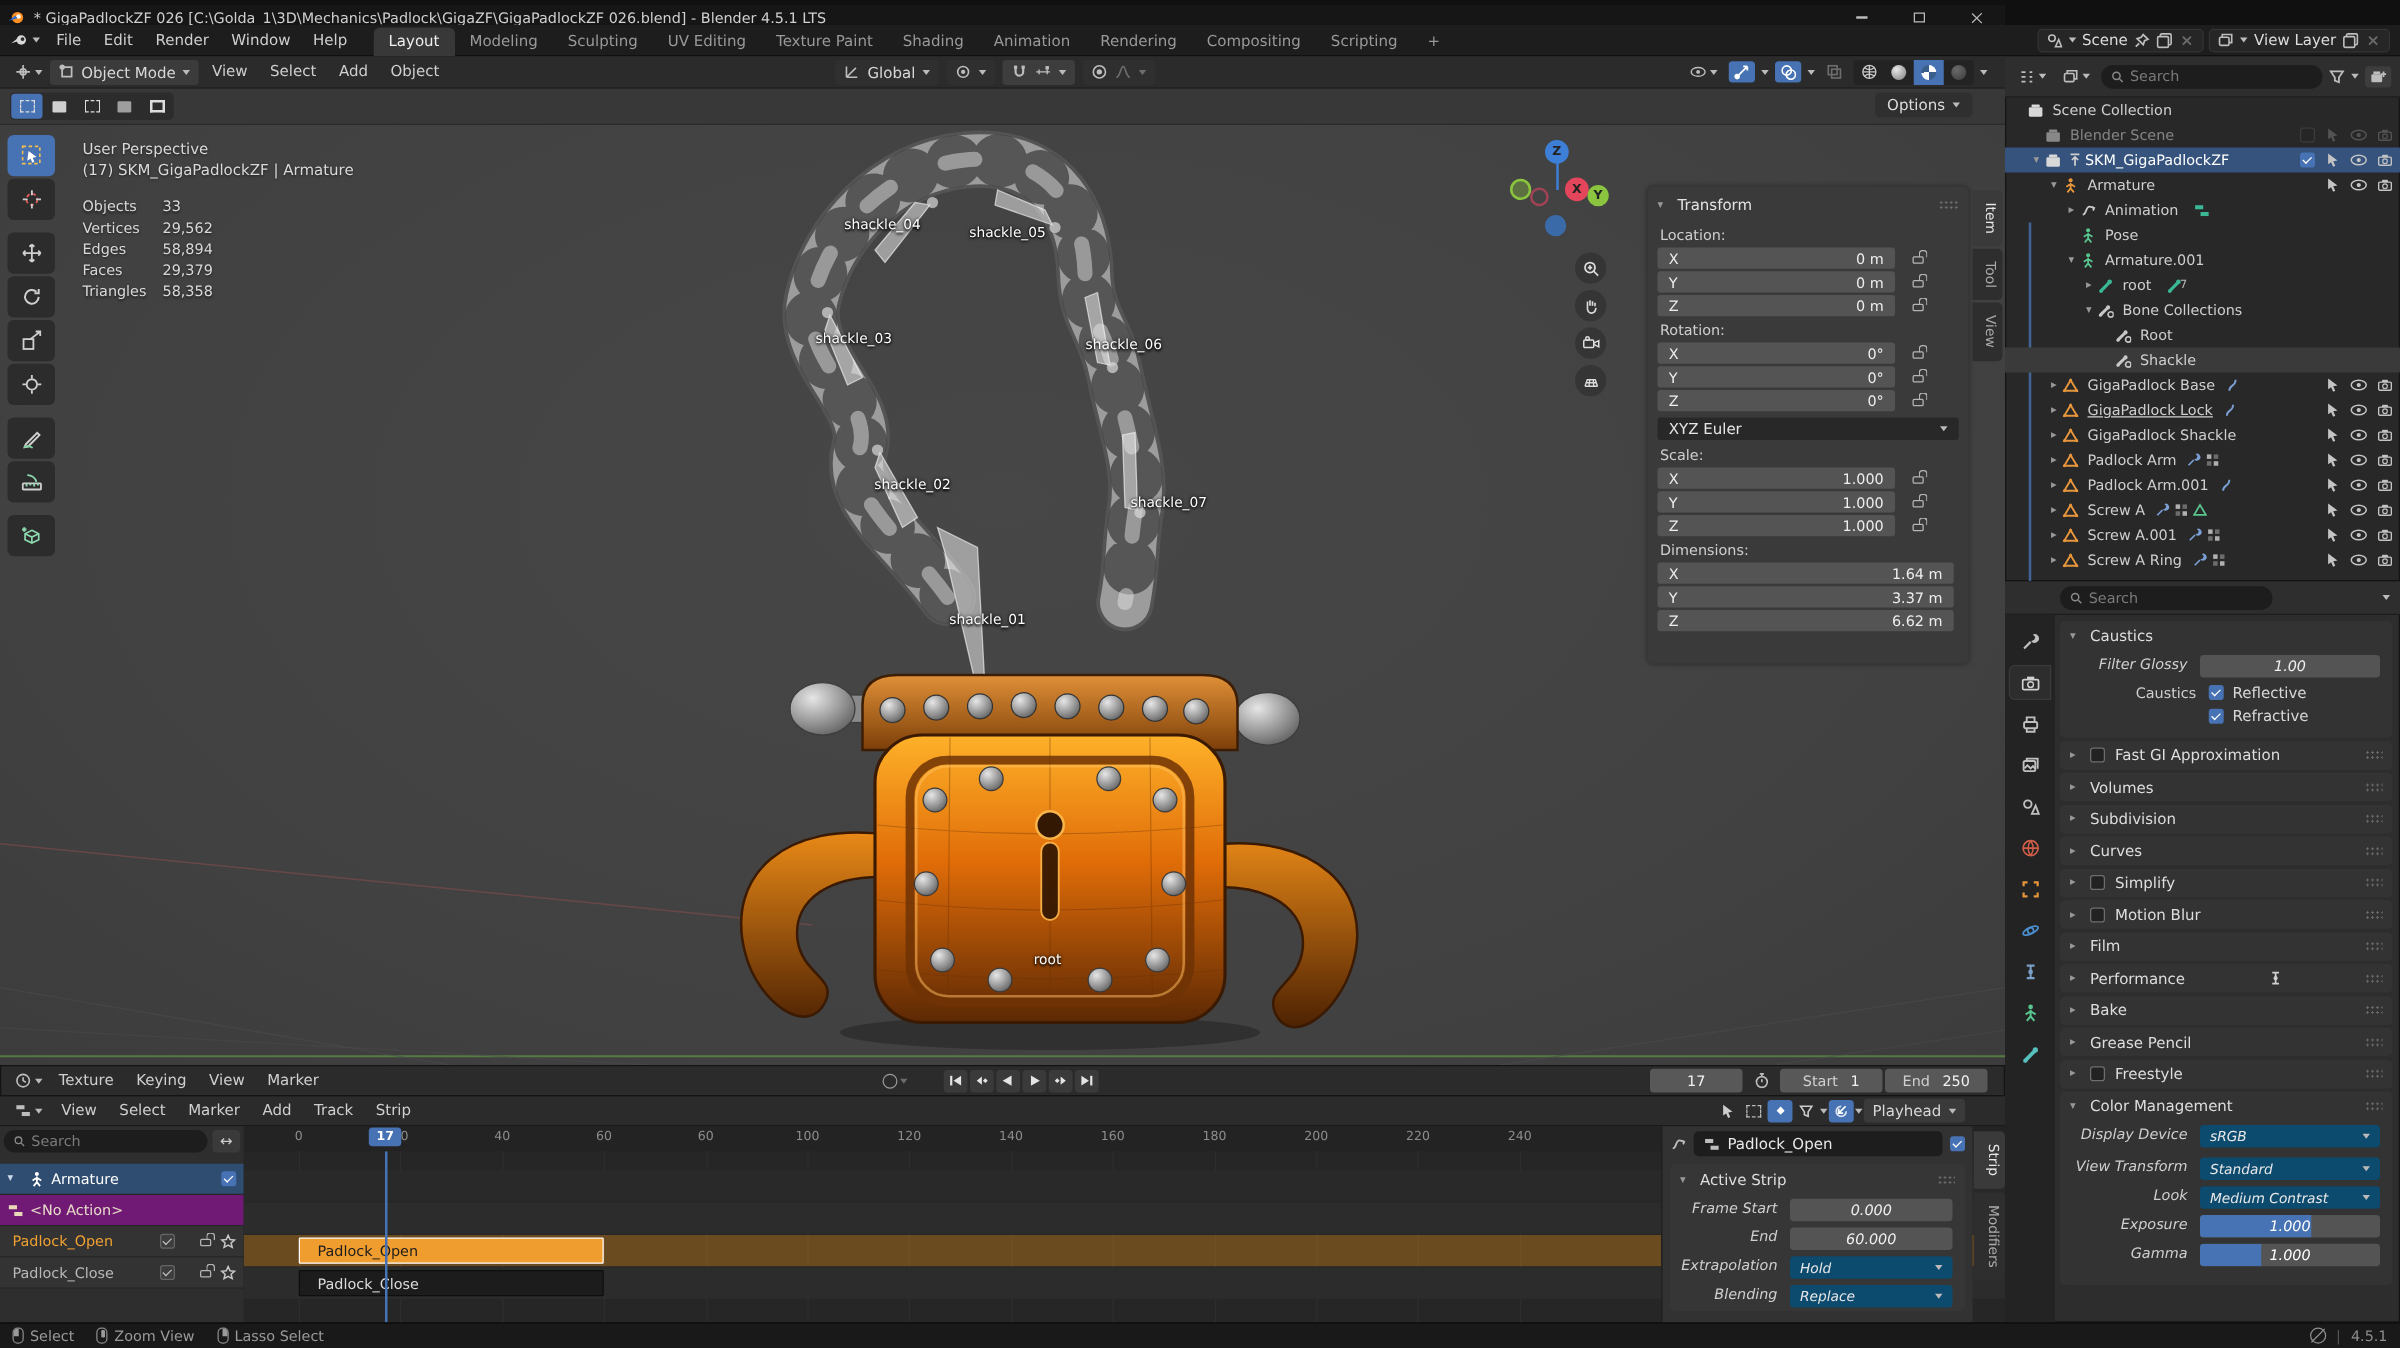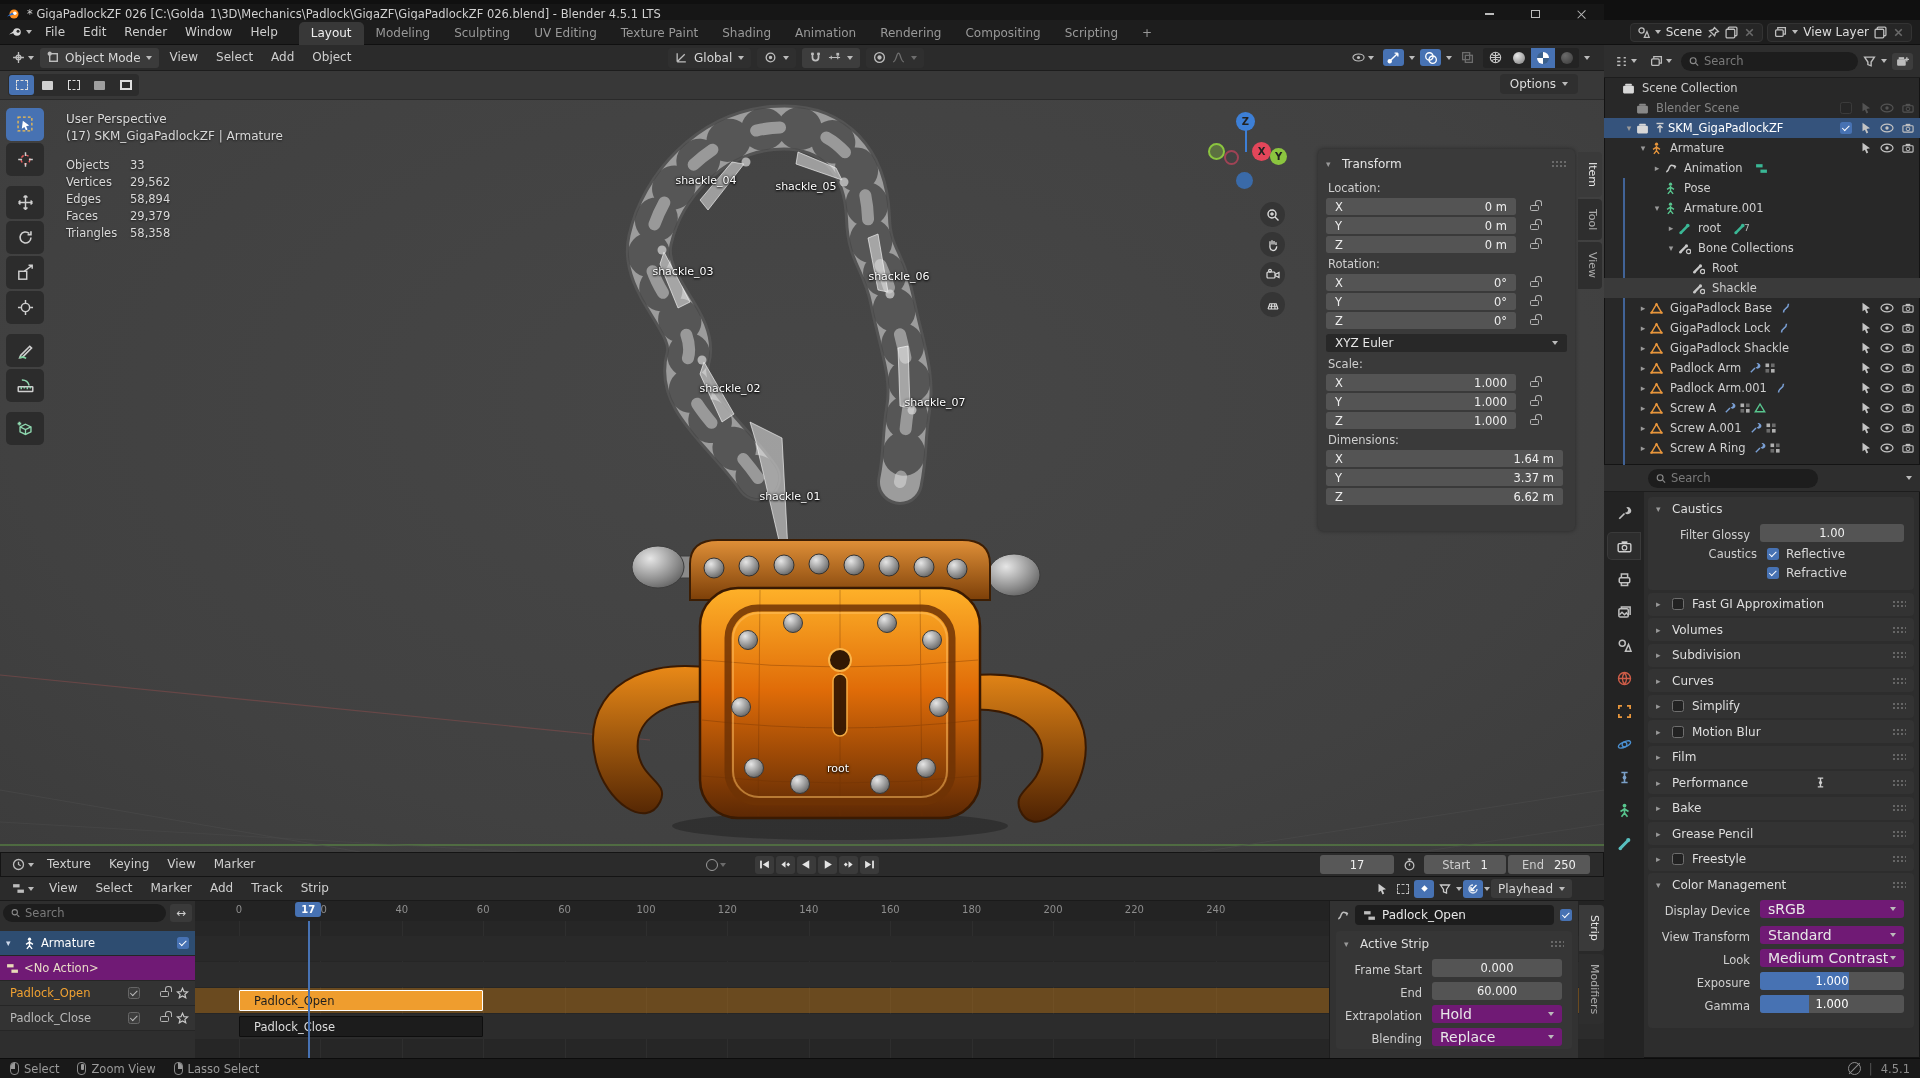--- a/index.html
+++ b/index.html
@@ -129,24 +129,24 @@
   #prop-tabs { position:absolute; left:0; top:27px; width:40px; bottom:0; background:#232323; display:flex; flex-direction:column; align-items:center; padding-top:8px; gap:7px; }
   .ptab { width:32px; height:26px; border-radius:4px 0 0 4px; display:flex; align-items:center; justify-content:center; }
   .ptab svg { width:15px; height:15px; }
   .ptab.active { background:#2d2d2d; box-shadow:0 0 0 1px #3a3a3a; }
   #prop-content { position:absolute; left:40px; top:27px; right:0; bottom:0; padding:5px 6px 0 4px; }
   .pbox { background:#333333; border-radius:4px; margin-bottom:2.5px; }
   .pbox-header { height:23px; display:flex; align-items:center; gap:6px; padding:0 8px; color:#dedede; font-size:12px; }
   .pbox-header .dots-handle { width:14px; }
   .exp-caret { color:#999; font-size:9px; width:10px; }
   .pbox-body { padding:4px 10px 10px; }
-  .prow { display:flex; align-items:flex-end; margin-bottom:5px; }
+  .prow { display:flex; align-items:flex-start; margin-bottom:5px;font-style:italic; }
   .prow .plabel { width:102px; text-align:right; padding-right:10px; color:#cfcfcf; font-size:11.5px; flex:none; }
   .pfield { flex:1; height:18px; background:#545454; border-radius:3px; display:flex; align-items:center; justify-content:center; color:#f0f0f0; font-size:11.5px; position:relative; overflow:hidden; }
-  .pdrop { flex:1; height:18px; background:#701a75; border-radius:3px; display:flex; align-items:center; padding:0 8px; color:#e8e8e8; font-size:14px; }
+  .pdrop { flex:1; height:18px; background:#0c4a6e; border-radius:3px; display:flex; align-items:center; padding:0 8px; color:#e8e8e8; font-size:11px; }
   .pdrop .caret { margin-left:auto; }
   .pslider { flex:1; height:18px; background:#545454; border-radius:3px; position:relative; overflow:hidden; display:flex; align-items:center; justify-content:center; color:#fff; font-size:11.5px; }
   .pslider .fill { position:absolute; left:0; top:0; bottom:0; background:#4772b3; }
   .pslider span { position:relative; }
   .pcheck-row { display:flex; align-items:center; gap:7px; margin-bottom:5px; }
   .pcheck-row .plabel { width:102px; text-align:right; padding-right:3px; color:#cfcfcf; font-size:11.5px; }
 
   
   #timeline { position:absolute; left:0; top:852px; width:1604px; height:25px; background:#2b2b2b; box-shadow:0 0 0 1px #141414 inset; display:flex; align-items:center; padding:0 8px; }
   #transport { position:absolute; left:755px; display:flex; gap:2px; align-items:center; }
@@ -1107,21 +1107,21 @@
       <div class="ol-row" style="padding-left: 32px;">
         <span class="expand">▸</span>
         <span class="mini-ic ol-ic" style="color: rgb(232, 150, 60); width: 13px; height: 13px;">
           <svg viewBox="0 0 12 12">
             <path d="M6 2 10.7 9.8H1.3z" fill="none" stroke="currentColor" stroke-width="1.4"></path>
             <circle cx="6" cy="2" r="1.1" fill="currentColor"></circle>
             <circle cx="1.5" cy="9.8" r="1.1" fill="currentColor"></circle>
             <circle cx="10.5" cy="9.8" r="1.1" fill="currentColor"></circle>
           </svg>
         </span>
-        <span style="margin-left: 2px;">GigaPadlock Lock</span>
+        <span style="margin-left: 2px; text-decoration: underline;">GigaPadlock Lock</span>
         <span class="ol-mods">
           <span class="mini-ic" style="color: rgb(122, 159, 212); width: 12px; height: 12px;">
             <svg viewBox="0 0 12 12" fill="none" stroke="currentColor" stroke-width="1.5">
               <path d="M3.5 10.5C3.5 5.5 8.5 7.5 8.5 1.8"></path>
             </svg>
           </span>
         </span>
         <span class="ol-right">
           <span class="mini-ic" style="color: rgb(196, 196, 196); width: 12px; height: 12px;">
             <svg viewBox="0 0 12 12">

